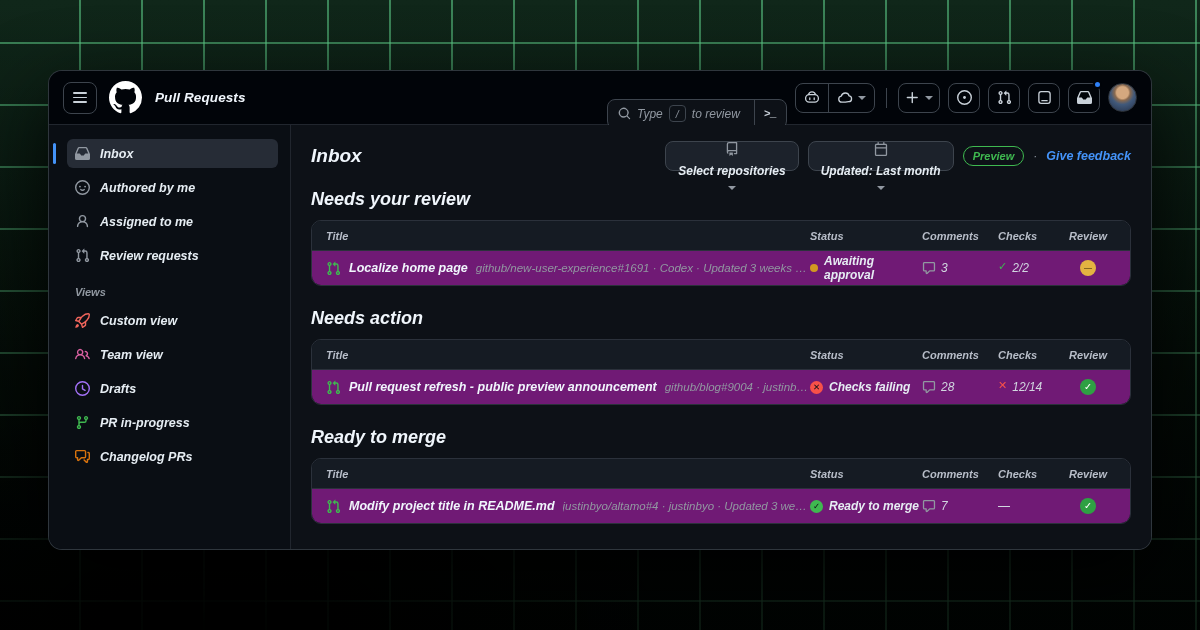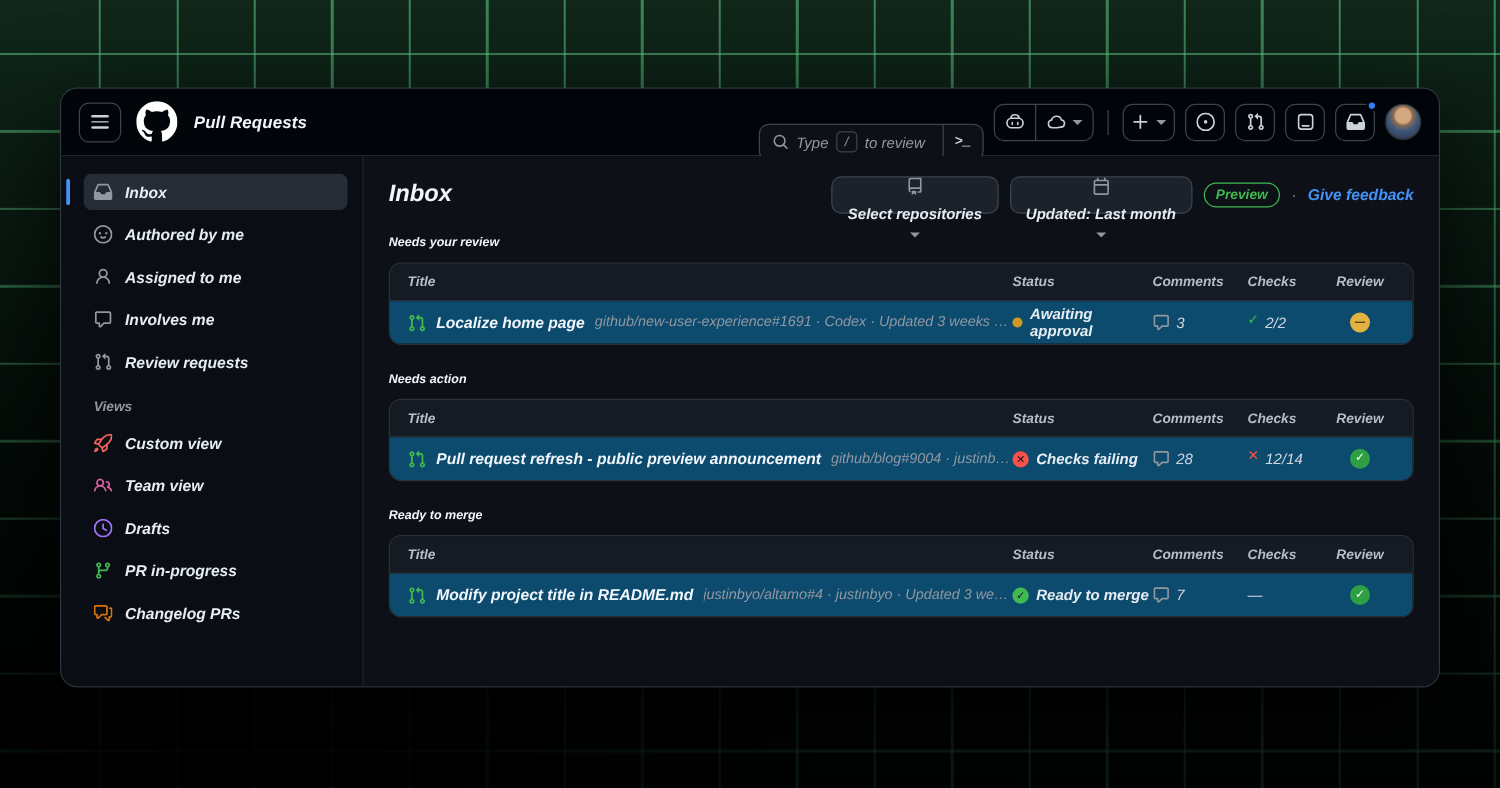--- a/index.html
+++ b/index.html
@@ -78,29 +78,29 @@
   .main-tools { margin-left:auto; display:flex; align-items:center; gap:9px; }
   .tool-btn { height:30px; display:flex; align-items:center; gap:8px; padding:0 12px;
     border:1px solid #3d444d; border-radius:8px; background:#1c222b; cursor:pointer;
     font-size:12px; font-weight:700; color:#e6edf3;flex-direction:column; }
   .tool-btn .ic { color:#9198a1; display:flex; }
   .preview-pill { height:20px; padding:0 9px; display:flex; align-items:center;
     border:1px solid #3fb950; border-radius:999px; color:#3fb950; font-size:11px; font-weight:600; }
   .sep-dot { color:#9198a1; font-size:12px; }
   .feedback-link { font-size:12.5px; font-weight:600; color:#4493f8; text-decoration:none; cursor:pointer; }
 
-  .section-heading { font-size:10px; font-weight:700; color:#f0f6fc; margin:0 0 10px; }
+  .section-heading { font-size:18px; font-weight:700; color:#f0f6fc; margin:0 0 10px; }
   .section + .section .section-heading { margin-top:22px; }
   .pr-table { border:1px solid #2b313b; border-radius:10px; overflow:hidden; }
   .t-head, .t-row { display:grid; grid-template-columns:1fr 112px 76px 62px 56px;
     align-items:center; padding:0 14px; }
   .t-head { height:30px; background:#151b23; border-bottom:1px solid #2b313b;
     font-size:11px; font-weight:700; color:#b7bdc8; }
   .t-head .col-review { text-align:center; }
-  .t-row { height:34px; background:#0c4a6e; cursor:pointer; }
+  .t-row { height:34px; background:#701a75; cursor:pointer; }
   .cell-title { display:flex; align-items:center; gap:8px; min-width:0; }
   .cell-title .pr-ic { color:#3fb950; display:flex; flex:0 0 auto; }
   .row-title { font-size:12.5px; font-weight:700; color:#f0f6fc; white-space:nowrap; }
   .row-meta { font-size:11.5px; color:#9198a1; white-space:nowrap; overflow:hidden; text-overflow:ellipsis; }
   .cell-status { display:flex; align-items:center; gap:6px; font-size:12px; font-weight:700; color:#e6edf3; }
   .s-ico { flex:0 0 auto; display:flex; align-items:center; justify-content:center; }
   .s-ico.k-pending { width:8px; height:8px; border-radius:50%; background:#d29922; }
   .s-ico.k-fail, .s-ico.k-success { width:13px; height:13px; border-radius:50%; color:#0d1117;
     font-size:8.5px; font-weight:900; line-height:1; }
   .s-ico.k-fail { background:#f85149; }
@@ -247,28 +247,20 @@
           <span class="ic">
             <svg width="15" height="15" viewBox="0 0 16 16" fill="currentColor">
                 <path d="M10.561 8.073a6.005 6.005 0 0 1 3.432 5.142.75.75 0 1 1-1.498.07 4.5 4.5 0 0 0-8.99 0 .75.75 0 0 1-1.498-.07 6.004 6.004 0 0 1 3.431-5.142 3.999 3.999 0 1 1 5.123 0ZM10.5 5a2.5 2.5 0 1 0-5 0 2.5 2.5 0 0 0 5 0Z"></path>
               </svg>
           </span>
           <span>Assigned to me</span>
         </div>
         <div class="side-item">
           <span class="ic">
             <svg width="15" height="15" viewBox="0 0 16 16" fill="currentColor">
-                <path d="M1 2.75C1 1.784 1.784 1 2.75 1h10.5c.966 0 1.75.784 1.75 1.75v7.5A1.75 1.75 0 0 1 13.25 12H9.06l-2.573 2.573A1.458 1.458 0 0 1 4 13.543V12H2.75A1.75 1.75 0 0 1 1 10.25Zm1.75-.25a.25.25 0 0 0-.25.25v7.5c0 .138.112.25.25.25h2a.75.75 0 0 1 .75.75v2.19l2.72-2.72a.75.75 0 0 1 .53-.22h4.5a.25.25 0 0 0 .25-.25v-7.5a.25.25 0 0 0-.25-.25Z"></path>
-              </svg>
-          </span>
-          <span>Involves me</span>
-        </div>
-        <div class="side-item">
-          <span class="ic">
-            <svg width="15" height="15" viewBox="0 0 16 16" fill="currentColor">
                 <path d="M1.5 3.25a2.25 2.25 0 1 1 3 2.122v5.256a2.251 2.251 0 1 1-1.5 0V5.372A2.25 2.25 0 0 1 1.5 3.25Zm5.677-.177L9.573.677A.25.25 0 0 1 10 .854V2.5h1A2.5 2.5 0 0 1 13.5 5v5.628a2.251 2.251 0 1 1-1.5 0V5a1 1 0 0 0-1-1h-1v1.646a.25.25 0 0 1-.427.177L7.177 3.427a.25.25 0 0 1 0-.354ZM3.75 2.5a.75.75 0 1 0 0 1.5.75.75 0 0 0 0-1.5Zm0 9.5a.75.75 0 1 0 0 1.5.75.75 0 0 0 0-1.5Zm8.25.75a.75.75 0 1 0 1.5 0 .75.75 0 0 0-1.5 0Z"></path>
               </svg>
           </span>
           <span>Review requests</span>
         </div>
 
         <div class="views-label">Views</div>
 
         <div class="side-item">
           <span class="ic c-coral">

